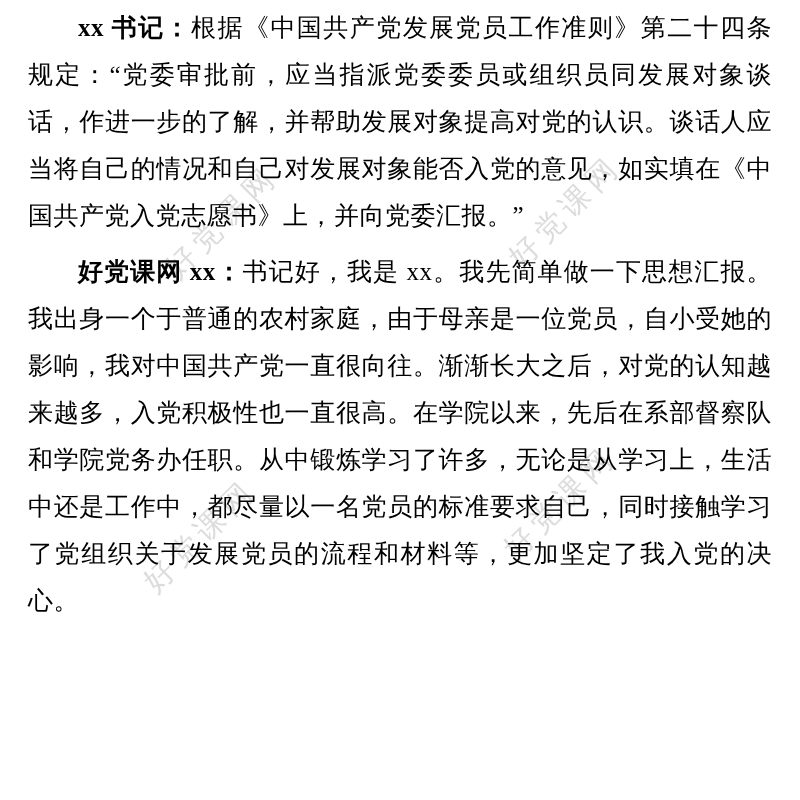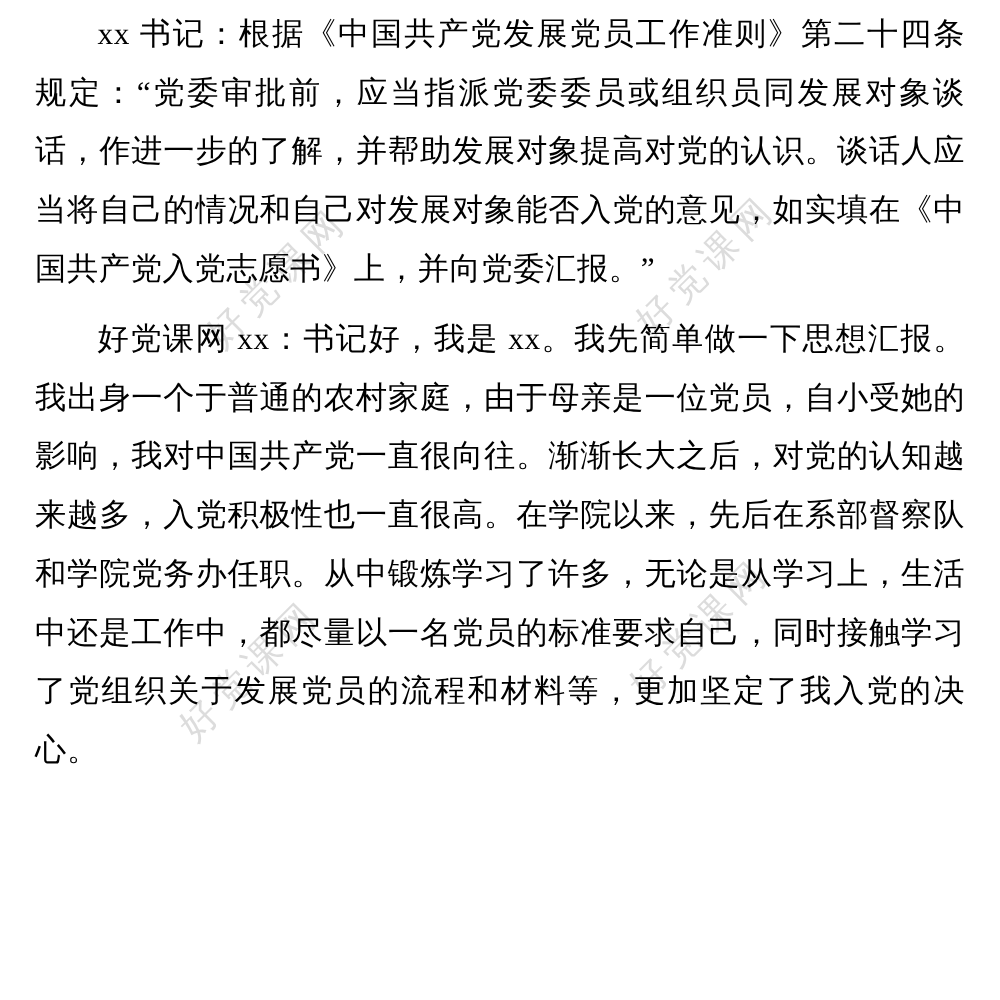--- a/index.html
+++ b/index.html
@@ -43,21 +43,21 @@
     font-size: 25px;
     line-height: 47px;
     text-align: justify;
     letter-spacing: 0.5px;
   }
   .para {
     margin: 0 0 9px 0;
     text-indent: 2em;
   }
   .speaker {
-    font-weight: normal;
+    font-weight: bold;
   }
 </style>
 </head>
 <body>
 
 <div class="page">
 
   <div class="watermark-layer">
     <div class="watermark wm-1">好党课网</div>
     <div class="watermark wm-2">好党课网</div>

